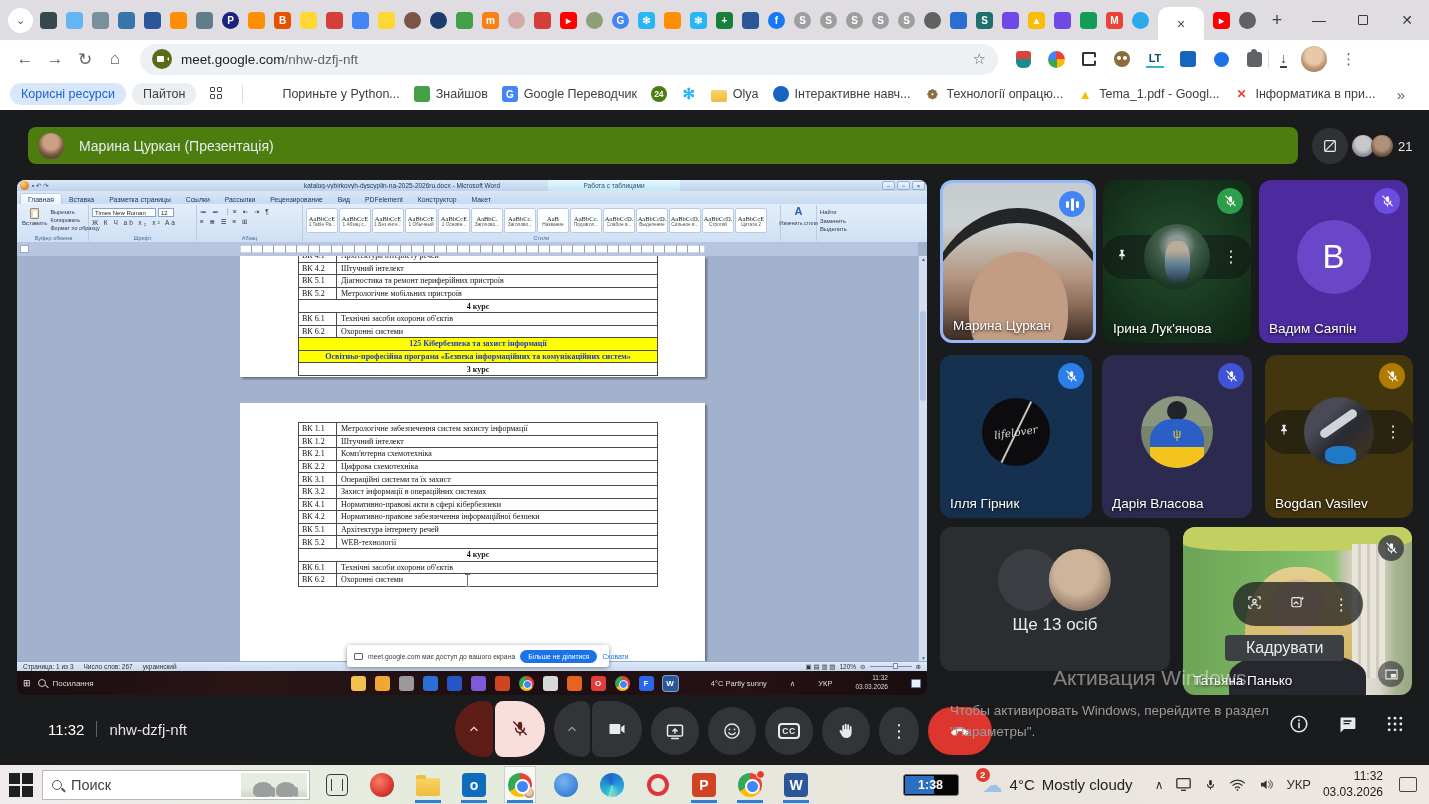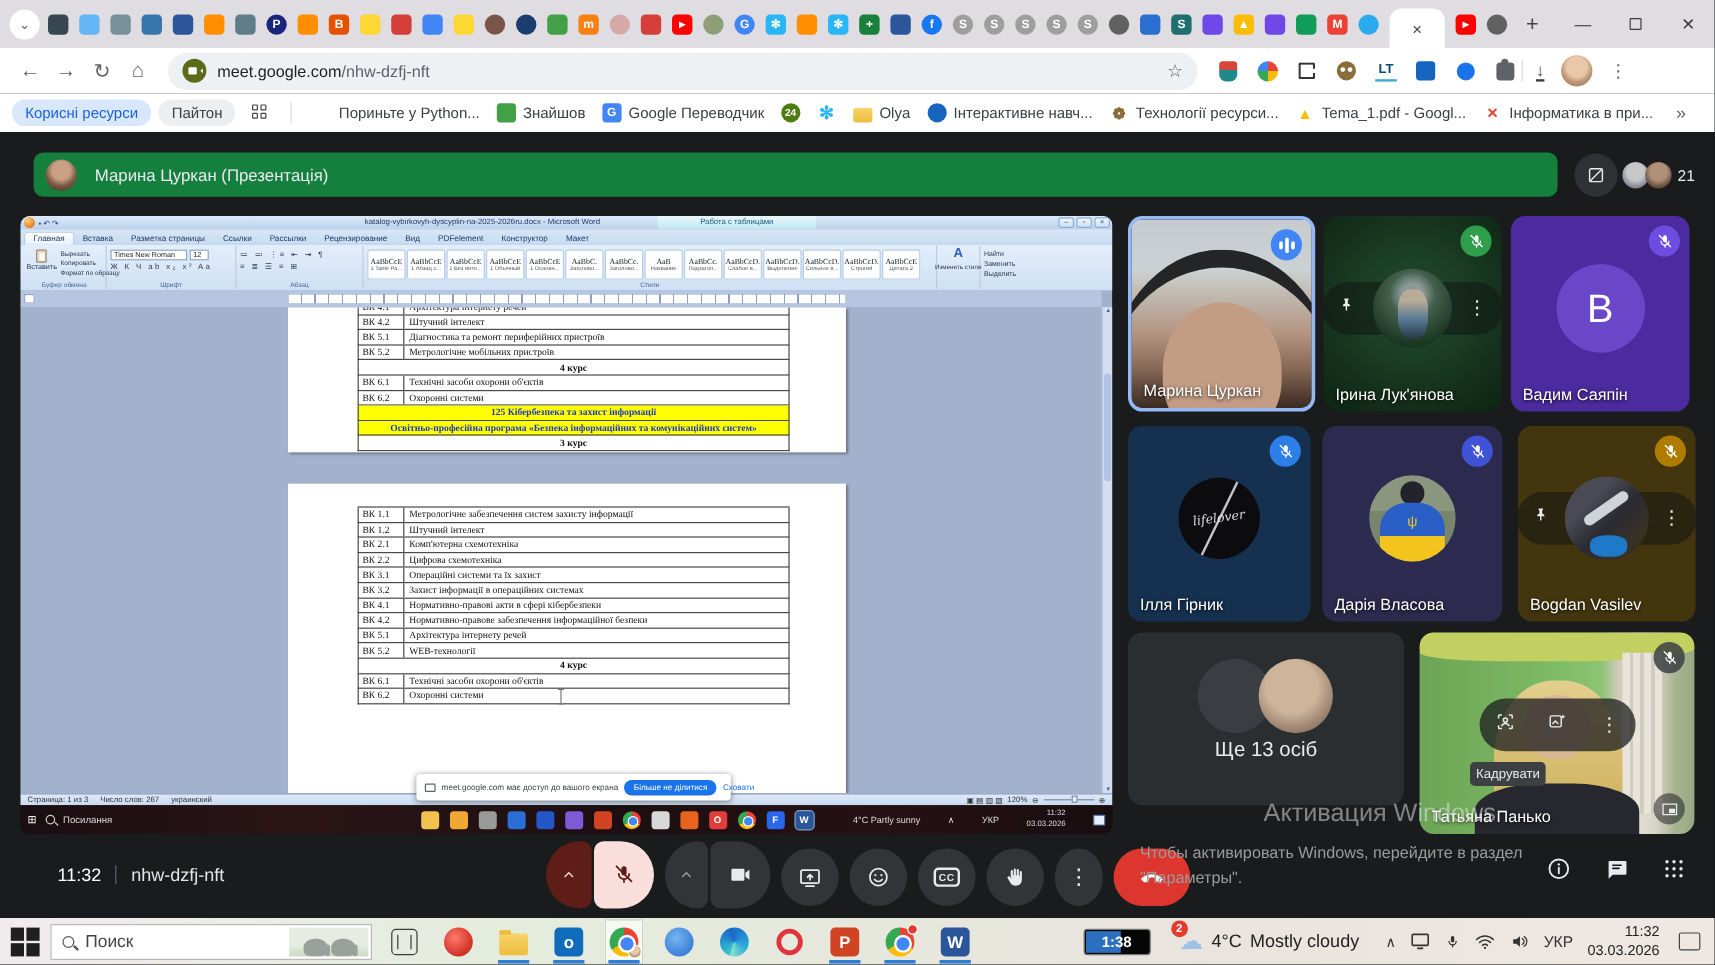--- a/index.html
+++ b/index.html
@@ -60,21 +60,21 @@
   .bmi-star{background:#fff;color:#29b6f6;font-size:15px}
   .bmi-folder{background:linear-gradient(#f8d46a,#eebc3f);width:16px;height:12px;border-radius:2px;margin-top:3px}
   .bmi-circle{background:#1565c0;border-radius:50%}
   .bmi-flower{background:#fff;color:#8a6d3b;font-size:13px}
   .bmi-drive{background:#fff;color:#fbbc04;font-size:13px}
   .bmi-joomla{background:#fff;color:#e8432e;font-size:12px}
   .boverflow{margin-left:auto;color:#5f6368;font-size:15px;padding-right:14px}
 
   
   .meet{position:absolute;top:110px;left:0;width:1429px;height:655px;background:#1a1b1d}
-  .mhead{position:absolute;left:28px;top:17px;width:1270px;height:37px;background:#15803d;border-radius:8px;display:flex;align-items:center;padding:0 10px}
+  .mhead{position:absolute;left:28px;top:17px;width:1270px;height:37px;background:#4d7c0f;border-radius:8px;display:flex;align-items:center;padding:0 10px}
   .mhava{width:26px;height:26px;border-radius:50%;background:radial-gradient(circle at 50% 35%,#caa184 0 35%,#7a5a46 60%,#3a2a22);margin-right:15px}
   .mhtitle{color:#e8eaed;font-size:14px}
   .mh-btn{position:absolute;left:1312px;top:18px;width:36px;height:36px;border-radius:50%;background:#303134;display:flex;align-items:center;justify-content:center}
   .mh-people{position:absolute;left:1352px;top:18px;height:36px;display:flex;align-items:center;gap:5px;color:#e8eaed;font-size:13px}
   .mh-a1{width:22px;height:22px;border-radius:50%;background:radial-gradient(circle at 50% 38%,#c8c8c8 0 40%,#8a8a9a 70%,#55565f)}
   .mh-a2{width:22px;height:22px;border-radius:50%;background:radial-gradient(circle at 50% 38%,#b09078 0 40%,#6a5040 70%,#3a2d24);margin-left:-8px}
 
   
   .share{position:absolute;left:17px;top:70px;width:910px;height:515px;border-radius:8px;overflow:hidden;background:#0c0c0c}
   .wwin{position:absolute;left:0;top:0;width:910px;height:491px;background:#a2b1cc}
@@ -184,21 +184,21 @@
   .mt-c1{position:absolute;left:50%;top:37%;transform:translate(-92%,-50%);width:62px;height:62px;border-radius:50%;background:#3a3d41}
   .mt-c2{position:absolute;left:50%;top:37%;transform:translate(-10%,-50%);width:62px;height:62px;border-radius:50%;background:radial-gradient(circle at 45% 38%,#cdb49a 0 42%,#9a8270 70%,#6a5a4e)}
   .mt-label{position:absolute;width:100%;top:61%;text-align:center;font-size:17px;color:#e8eaed}
   .k-tanya{background:linear-gradient(90deg,#6da456 0%,#7fbc66 52%,#8cc474 66%,#cfc9b8 72%,#e3ded2 79%,#d8d4c8 86%,#a8b490 93%,#98a882 100%)}
   .tan-ceil{position:absolute;top:0;left:0;right:0;height:24px;background:#c2d062;border-radius:0 0 45% 30%}
   .tan-win{position:absolute;right:12%;top:10%;width:14%;height:80%;background:repeating-linear-gradient(90deg,#e8e4da 0 6px,#d0ccc0 6px 9px)}
   .tan-hair{position:absolute;left:27%;top:24%;width:47%;height:84%;background:linear-gradient(180deg,#e3cf8e,#d4b96a 60%,#c8a84e);border-radius:46% 46% 28% 28%}
   .tan-face{position:absolute;left:38%;top:31%;width:24%;height:32%;background:#d9b896;border-radius:50%}
   .tan-body{position:absolute;left:20%;bottom:-9%;width:60%;height:34%;background:#272730;border-radius:40% 40% 0 0}
   .tan-pill{position:absolute;left:50%;top:55px;transform:translateX(-50%);width:130px;height:44px;background:rgba(28,29,31,.75);border-radius:22px;display:flex;align-items:center;justify-content:space-around;z-index:5}
-  .tan-tip{position:absolute;left:42px;top:108px;background:#3c4043;color:#e8eaed;font-size:11px;padding:4px 5px;border-radius:4px;z-index:5;white-space:nowrap}
+  .tan-tip{position:absolute;left:42px;top:108px;background:#3c4043;color:#e8eaed;font-size:16px;padding:4px 21px;border-radius:4px;z-index:5;white-space:nowrap}
   .tan-pip{position:absolute;right:8px;bottom:8px;width:26px;height:26px;border-radius:50%;background:rgba(32,33,36,.55);display:flex;align-items:center;justify-content:center;z-index:5}
 
   
   .wm1{position:absolute;left:1053px;top:556px;font-size:21px;color:rgba(235,235,235,.5);z-index:8}
   .wm2{position:absolute;left:950px;top:590px;font-size:13.5px;color:#9b9b9b;line-height:21px;z-index:8}
 
   
   .ctrl-left{position:absolute;left:48px;top:591px;height:56px;display:flex;align-items:center;gap:12px;color:#fff;font-size:15px}
   .csep{width:1px;height:16px;background:#5f6368}
   .ccode{color:#e3e3e7}
@@ -397,21 +397,21 @@
         <span class="bm">
           <span class="bmi bmi-folder"></span>
           <span class="bml">Olya</span>
         </span>
         <span class="bm">
           <span class="bmi bmi-circle"></span>
           <span class="bml">Інтерактивне навч...</span>
         </span>
         <span class="bm">
           <span class="bmi bmi-flower">❁</span>
-          <span class="bml">Технології ресурси...</span>
+          <span class="bml">Технології опрацю...</span>
         </span>
         <span class="bm">
           <span class="bmi bmi-drive">▲</span>
           <span class="bml">Tema_1.pdf - Googl...</span>
         </span>
         <span class="bm">
           <span class="bmi bmi-joomla">✕</span>
           <span class="bml">Інформатика в при...</span>
         </span>
       </span>

